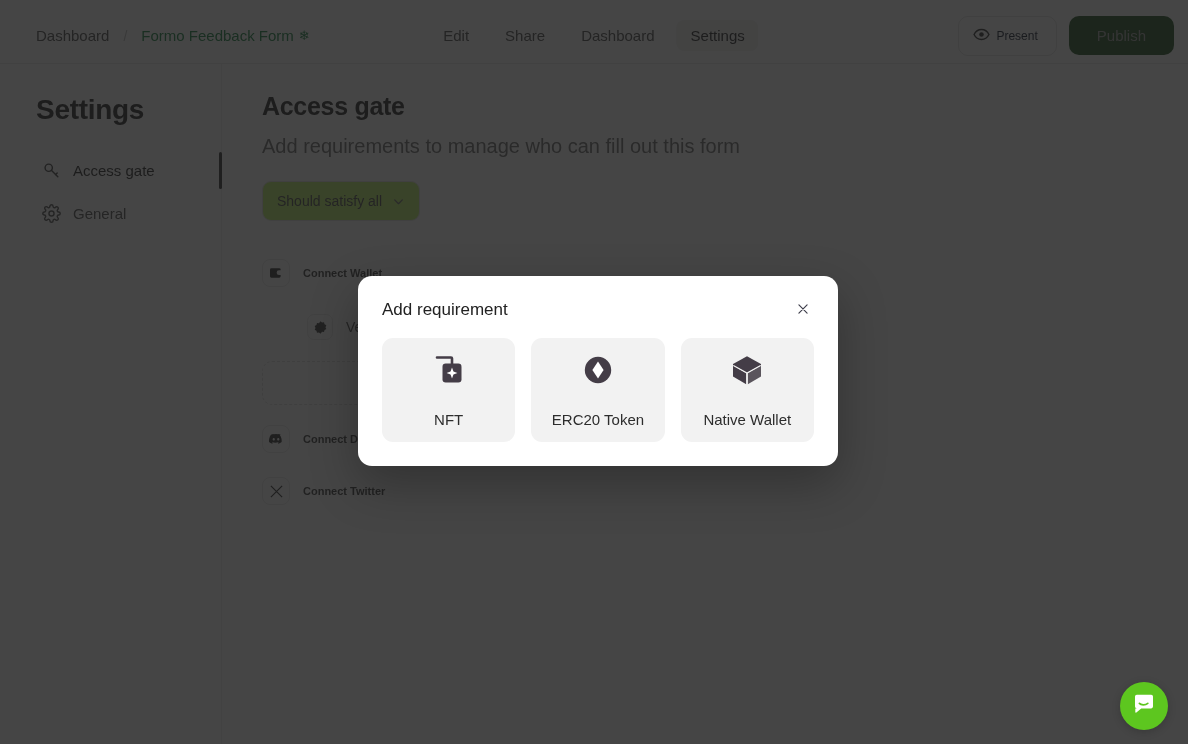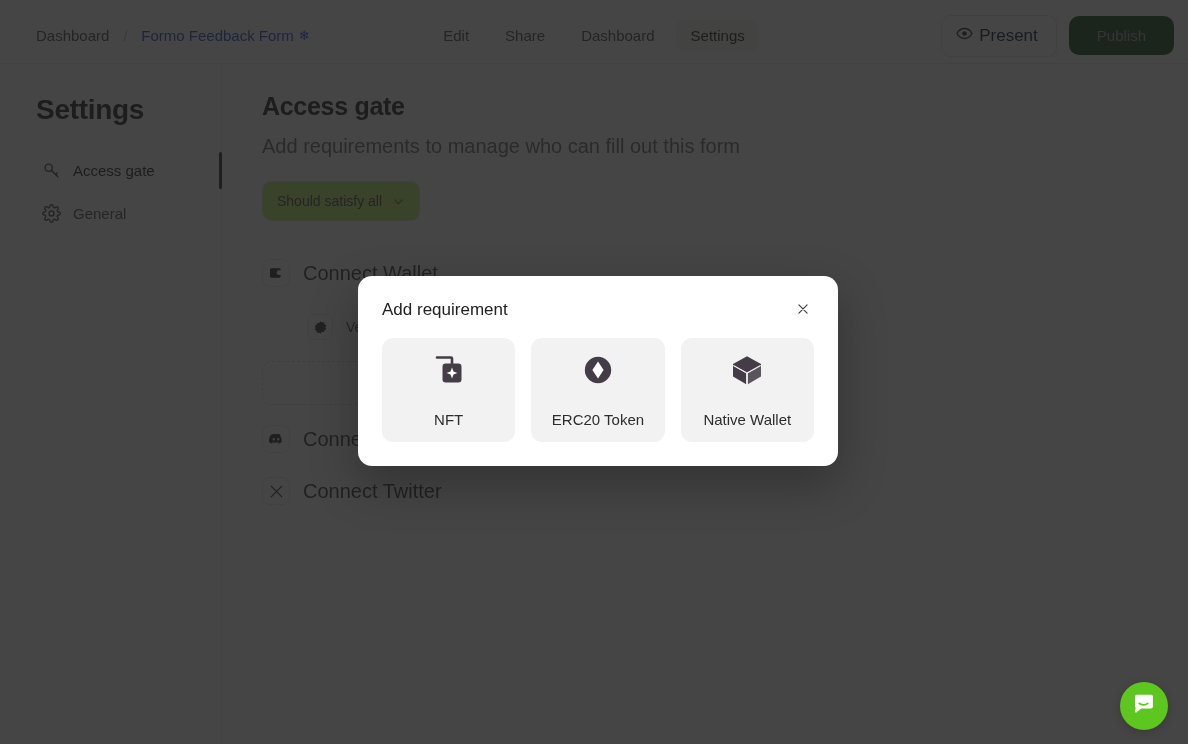--- a/index.html
+++ b/index.html
@@ -39,21 +39,21 @@
   .breadcrumb {
     display: flex;
     align-items: center;
     gap: 14px;
     font-size: 15px;
     color: #3a3a3a;
   }
   .breadcrumb .crumb-link { color: #4a4a4a; cursor: pointer; }
   .breadcrumb .crumb-sep { color: #bdbdbd; font-size: 14px; }
   .breadcrumb .crumb-current {
-    color: #1d4ed8;
+    color: #15803d;
     display: flex;
     align-items: center;
     gap: 5px;
   }
   .crumb-emoji { font-size: 13px; }
 
   .nav-tabs {
     position: absolute;
     left: 50%;
     transform: translateX(-50%);
@@ -80,21 +80,21 @@
     align-items: center;
     gap: 12px;
   }
   .present-btn {
     display: flex;
     align-items: center;
     gap: 6px;
     border: 1px solid #e2e2e2;
     border-radius: 10px;
     padding: 9px 18px 9px 14px;
-    font-size: 17px;
+    font-size: 12px;
     color: #0f172a;
     cursor: pointer;
     background: #fff;
   }
   .publish-btn {
     background: #1d4d1d;
     color: #a3a3a3;
     border-radius: 10px;
     padding: 11px 28px;
     font-size: 15px;
@@ -187,22 +187,23 @@
   .req-badge {
     width: 28px; height: 28px;
     border-radius: 8px;
     border: 1px solid #e6e6e6;
     display: flex; align-items: center; justify-content: center;
     flex: 0 0 28px;
     background: #fff;
   }
   .req-label {
     margin-left: 13px;
-    font-size: 20px;
+    font-size: 11px;
     color: #3a3a3a;
+    font-weight: bold;
   }
   .req-toggle { margin-left: auto; margin-right: 508px; }
 
   .toggle {
     width: 56px; height: 29px;
     border-radius: 16px;
     background: #d4d4d4;
     position: relative;
     cursor: pointer;
     flex: 0 0 56px;

